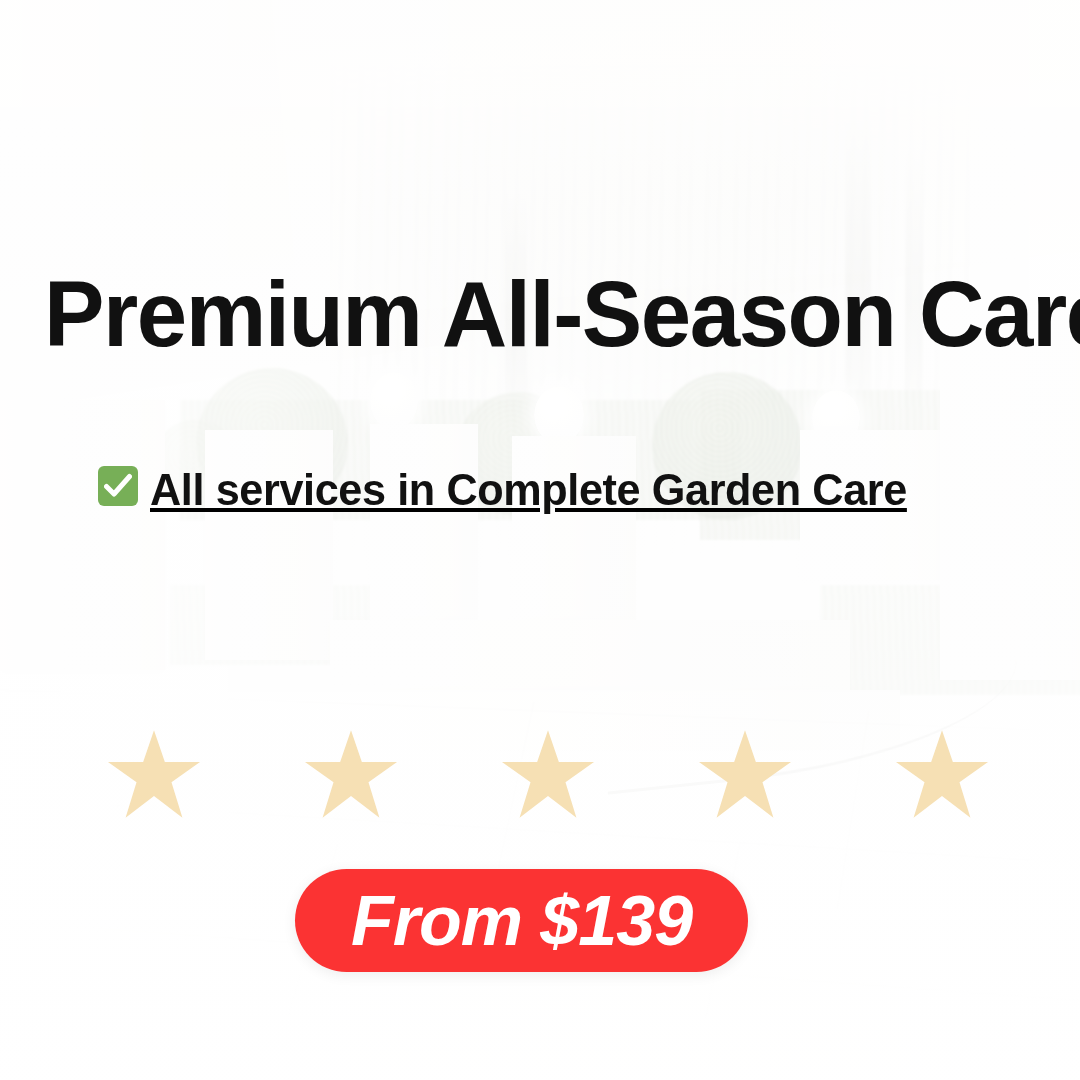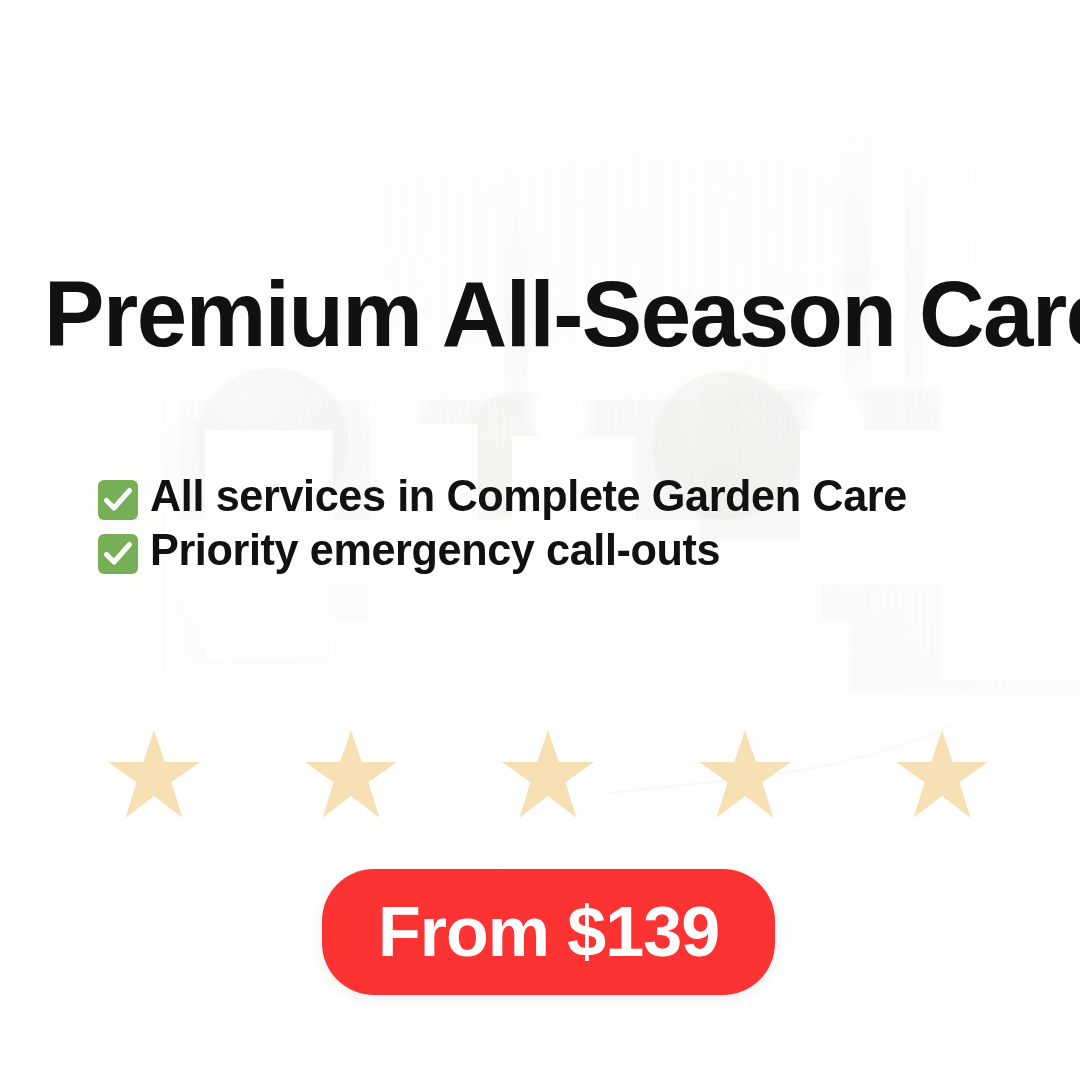--- a/index.html
+++ b/index.html
@@ -192,22 +192,23 @@
   }
 
   .features {
     position: absolute;
     left: 98px;
     top: 466px;
     width: 900px;
   }
   .feature-row {
     display: flex;
-    align-items: flex-end;
+    align-items: flex-start;
     height: 54px;
+    text-decoration: underline;
   }
   .check-box {
     flex: 0 0 auto;
     width: 40px;
     height: 40px;
     border-radius: 6px;
     background: #77af57;
     position: relative;
     margin-right: 12px;
   }
@@ -239,30 +240,31 @@
     gap: 105px;
   }
   .star {
     width: 92px;
     height: 88px;
     flex: 0 0 auto;
   }
 
   .price-badge {
     position: absolute;
-    left: 322px;
+    left: 295px;
     top: 869px;
     width: 453px;
-    height: 126px;
+    height: 103px;
     background: #fb3333;
     border-radius: 52px;
     display: flex;
     align-items: center;
     justify-content: center;
     box-shadow: 0 3px 14px rgba(0,0,0,0.07);
+    font-style: italic;
   }
   .price-text {
     color: #ffffff;
     font-family: "Liberation Sans", sans-serif;
     font-weight: 700;
     font-size: 70px;
     line-height: 70px;
     letter-spacing: -1px;
     white-space: nowrap;
   }
@@ -333,28 +335,20 @@
         <span class="check-box">
           <svg viewBox="0 0 28 26" aria-hidden="true">
             <path d="M2.5 13.5 L10 21 L25.5 3.5" fill="none" stroke="#ffffff" stroke-width="5" stroke-linecap="round" stroke-linejoin="round"></path>
           </svg>
         </span>
         <span class="feature-text">All services in Complete Garden Care</span>
       </div>
 
 
 
-      <div class="feature-row">
-        <span class="check-box">
-          <svg viewBox="0 0 28 26" aria-hidden="true">
-            <path d="M2.5 13.5 L10 21 L25.5 3.5" fill="none" stroke="#ffffff" stroke-width="5" stroke-linecap="round" stroke-linejoin="round"></path>
-          </svg>
-        </span>
-        <span class="feature-text">Priority emergency call-outs</span>
-      </div>
 
     </div>
 
     <div class="stars">
       <svg class="star" viewBox="0 0 100 95">
         <polygon points="50,0 61.8,34.5 100,34.5 69,56.5 80.9,95 50,71.5 19.1,95 31,56.5 0,34.5 38.2,34.5" fill="#f6e0b4"></polygon>
       </svg>
       <svg class="star" viewBox="0 0 100 95">
         <polygon points="50,0 61.8,34.5 100,34.5 69,56.5 80.9,95 50,71.5 19.1,95 31,56.5 0,34.5 38.2,34.5" fill="#f6e0b4"></polygon>
       </svg>

